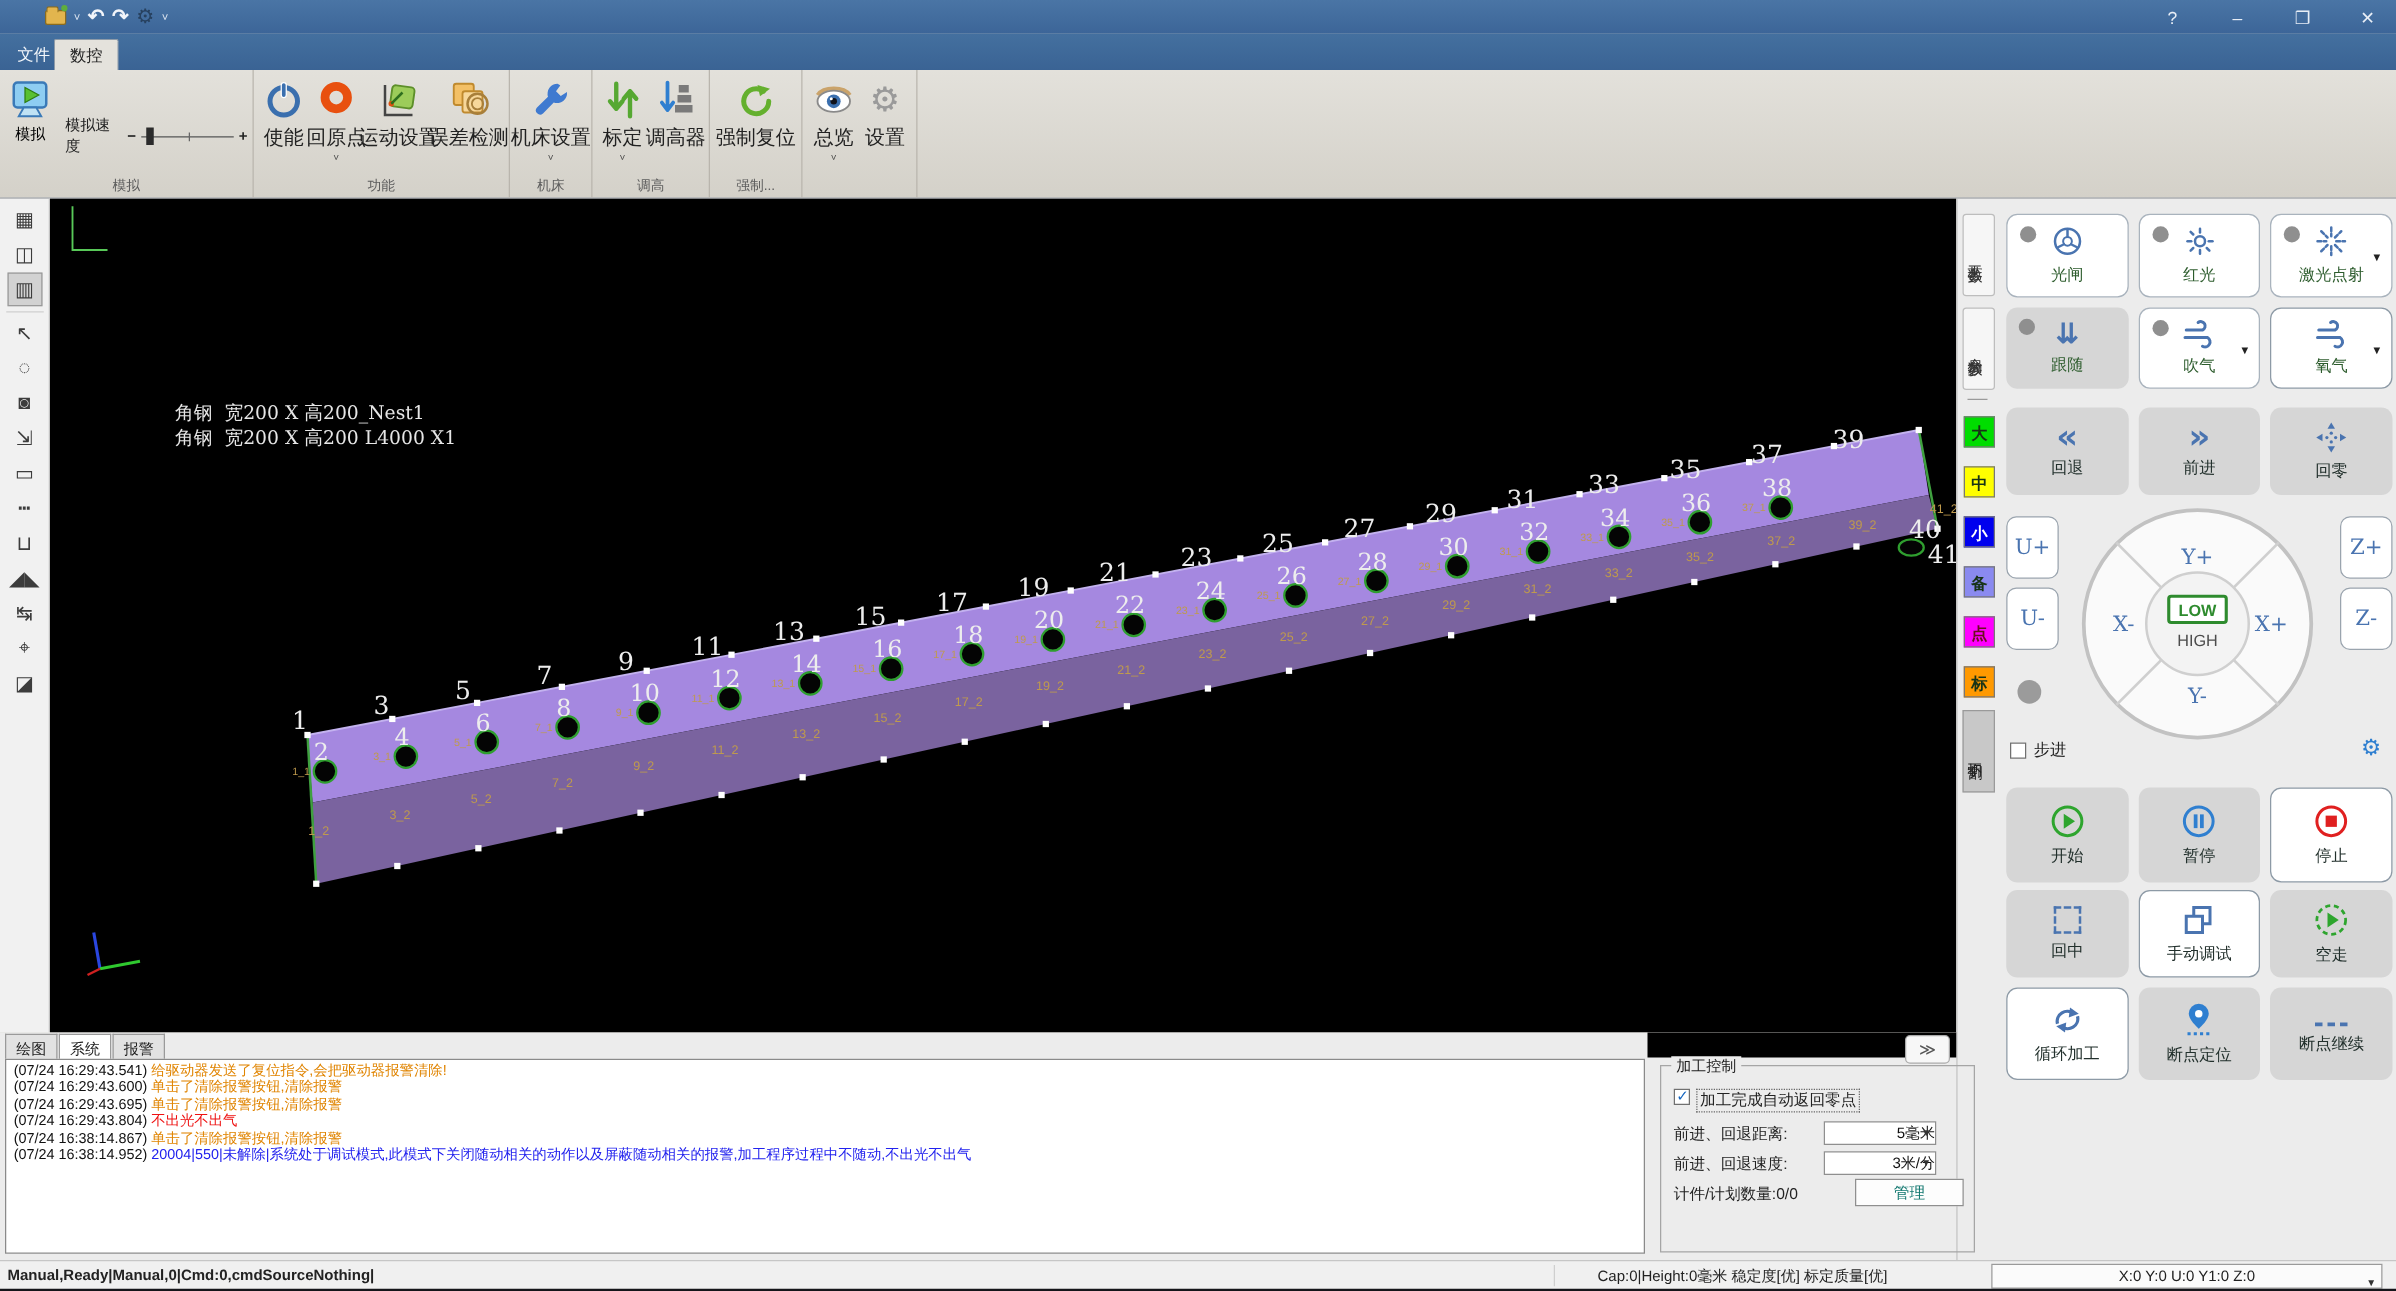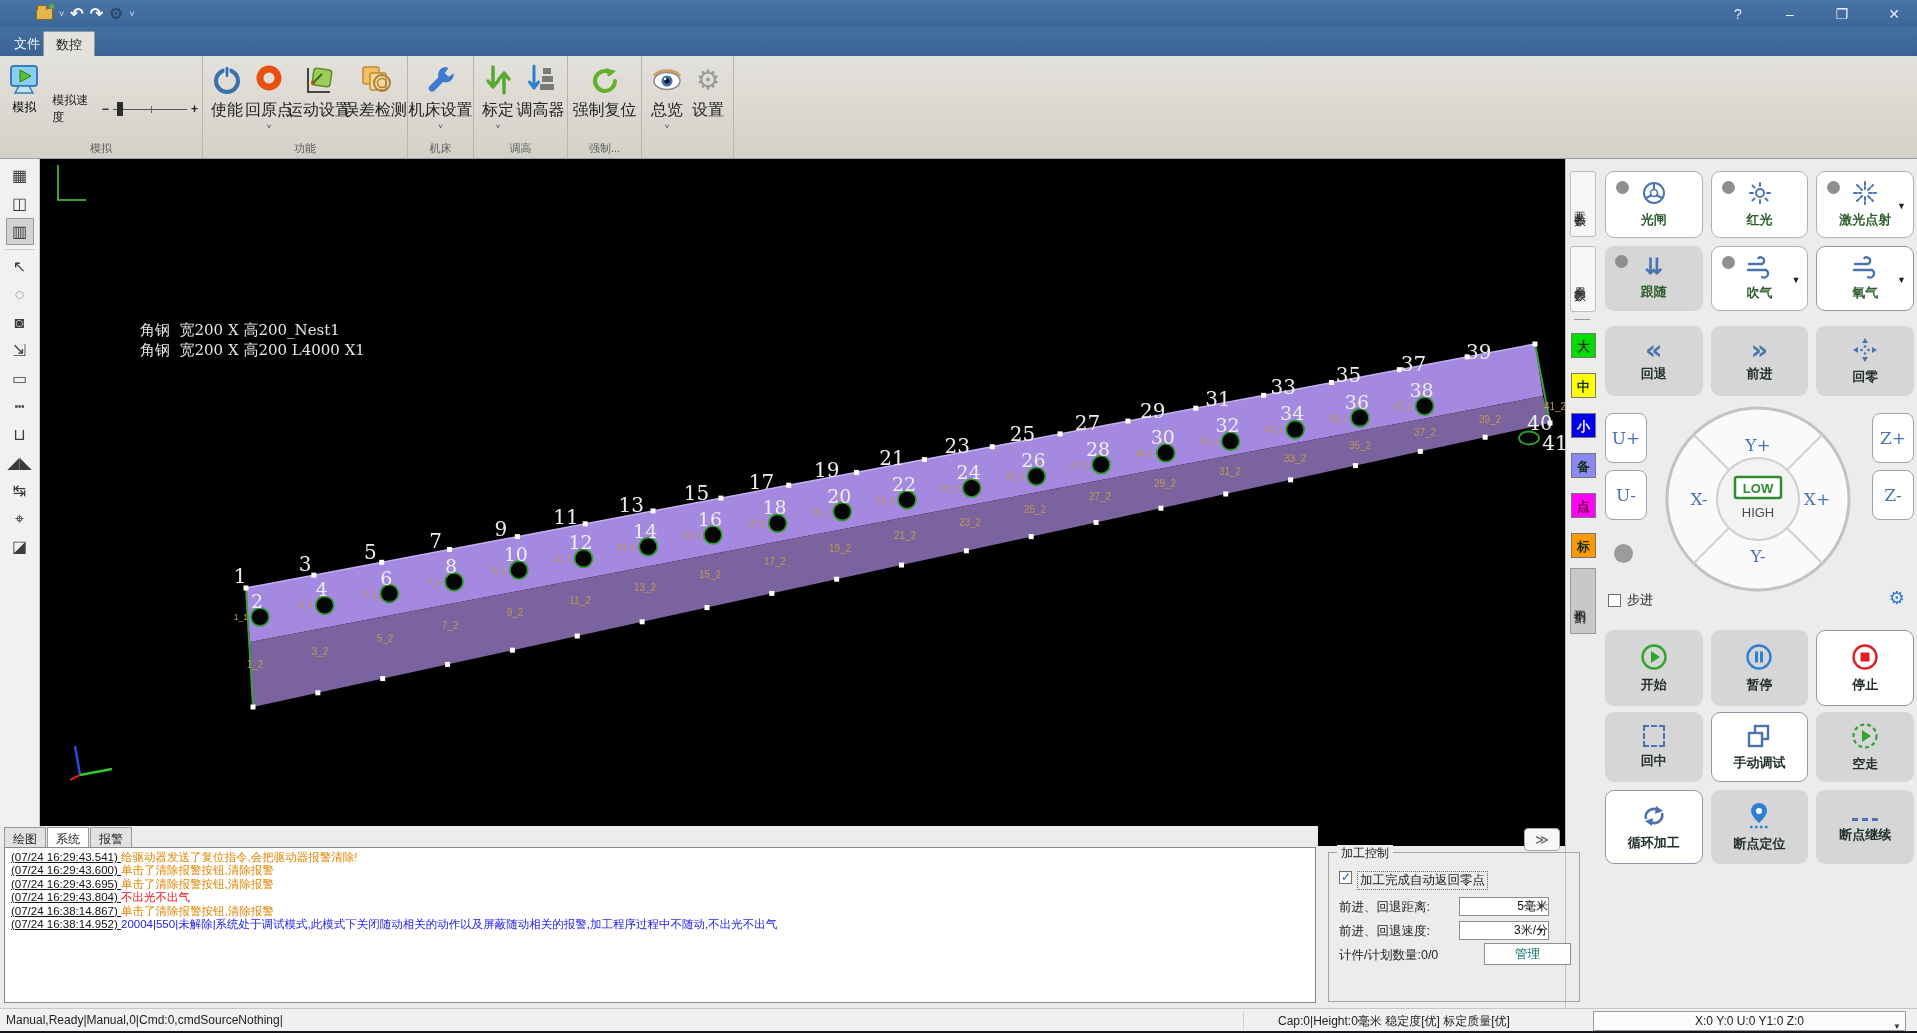--- a/index.html
+++ b/index.html
@@ -52,21 +52,21 @@
 
   
   #rightpanel { position:absolute; left:1565px; top:159px; width:352px; height:849px; background:#ececec; border-left:1px solid #bdbdbd; }
   .side-tab { position:absolute; left:4px; width:26px; height:66px; background:#f6f6f6; border:1px solid #bdbdbd; border-radius:3px; writing-mode:vertical-lr; text-align:center; font-size:12px; color:#333; letter-spacing:1px; }
   .side-sq { position:absolute; left:5px; width:25px; height:25px; text-align:center; line-height:25px; font-size:13px; font-weight:bold; border:1px solid #777; }
   #no-cut { position:absolute; left:4px; top:409px; width:26px; height:66px; background:#c8c8c8; border:1px solid #9a9a9a; writing-mode:vertical-lr; text-align:center; font-size:12px; color:#222; }
   .rp-row { position:absolute; left:39px; width:309px; display:grid; grid-template-columns:1fr 1fr 1fr; gap:8px; }
   .rp-btn { position:relative; background:#d6d6d6; border-radius:9px; display:flex; flex-direction:column; align-items:center; justify-content:center; gap:5px; }
   .rp-btn.white { background:#fff; border:1px solid #a9b3bd; }
   .rp-btn.outlined { background:#fff; border:1.5px solid #8d9aa6; }
-  .rp-lab { font-size:13px; color:#2d5c2d;font-weight:bold; }
+  .rp-lab { font-size:13px; color:#2d5c2d; }
   .rp-lab.dk { color:#22302c; }
   .ind-dot { position:absolute; left:10px; top:9px; width:13px; height:13px; border-radius:50%; background:#8f8f8f; }
   .dd-caret { position:absolute; right:7px; top:45%; font-size:9px; color:#222; }
   .guill { font-size:27px; font-weight:bold; color:#4a74b0; line-height:20px; font-family:"DejaVu Sans",sans-serif; }
   .follow-ic { font-size:22px; font-weight:bold; color:#4a74b0; line-height:22px; }
   .resume-ic { width:26px; border-top:3px dashed #4a74b0; margin-top:8px; }
   .center-ic { width:22px; height:22px; border:2px dashed #4a74b0; }
   #jogbox { position:absolute; left:39px; top:247px; width:309px; height:186px; }
   .ubtn { position:absolute; width:42px; height:50px; background:#fff; border:1px solid #9aa4ae; border-radius:8px; display:flex; align-items:center; justify-content:center; font-family:"DejaVu Serif",serif; font-size:17px; color:#4a74b0; }
   #grey-ind { position:absolute; left:9px; top:138px; width:19px; height:19px; border-radius:50%; background:#9b9b9b; }
@@ -76,40 +76,40 @@
 
   
   #bottomstrip { position:absolute; left:0; top:826px; width:1565px; height:182px; background:#ececec; }
   #logtabs { position:absolute; left:4px; top:1px; display:flex; }
   .ltab { padding:3px 8px 2px; font-size:12px; color:#222; background:#e2e2e2; border:1px solid #9a9a9a; border-bottom:none; margin-right:1px; }
   .ltab.active { background:#fff; position:relative; top:0; }
   #blackpatch { position:absolute; left:1318px; top:0; width:247px; height:20px; background:#000; }
   #log-expand { position:absolute; left:1524px; top:2px; width:36px; height:23px; background:#f7f7f7; border:1px solid #aaa; border-radius:4px; text-align:center; font-size:13px; color:#555; line-height:21px; }
   #logbox { position:absolute; left:4px; top:21px; width:1312px; height:156px; background:#fff; border:1px solid #8a8a8a; padding:3px 6px; overflow:hidden; }
   .logline { font-size:11.5px; line-height:13.4px; white-space:nowrap; }
-  .lt { color:#111;text-decoration:underline; }
+  .lt { color:#111; }
   .lm-orange { color:#e08400; }
   .lm-red { color:#ee1111; }
   .lm-blue { color:#2222ee; }
 
   
   #procbox { position:absolute; left:1328px; top:26px; width:252px; height:150px; border:1px solid #a5a5a5; }
   #procbox legend,#proc-title { position:absolute; left:8px; top:-8px; background:#ececec; padding:0 4px; font-size:12px; color:#222; }
   .pc-row { position:absolute; left:10px; font-size:12.5px; color:#222; display:flex; align-items:flex-start; }
   .pc-field { position:absolute; width:90px; height:19px; background:#fff; border:1px solid #8f8f8f; font-size:12px; display:flex; align-items:center; justify-content:flex-end; padding-right:0; color:#111; }
   .pc-caret { position:absolute; right:3px; font-size:8px; color:#333; }
   #chk-return { width:13px; height:13px; background:#fff; border:1px solid #707070; position:relative; margin-right:5px; }
   #chk-return::after { content:"✓"; position:absolute; left:1px; top:-2px; font-size:12px; color:#1565c0; }
   .dotted { border:1px dotted #666; padding:0 2px; }
   #btn-manage { position:absolute; left:155px; top:90px; width:87px; height:22px; background:#fdfdfd; border:1px solid #8f8f8f; font-size:12.5px; text-align:center; line-height:20px; color:#0f766e; }
 
   
   #statusbar { position:absolute; left:0; top:1008px; width:1917px; height:25px; background:#f0f0f0; border-top:1px solid #c6c6c6; font-size:12px; color:#222; }
   #statusbar::after { content:""; position:absolute; left:0; bottom:0; width:100%; height:2px; background:#15151a; }
-  #sb-left { position:absolute; left:6px; top:4px; }
+  #sb-left { position:absolute; left:6px; top:4px;font-weight:bold; }
   #sb-mid { position:absolute; left:1278px; top:4px; }
   .sb-sepv { position:absolute; top:3px; height:17px; border-left:1px solid #cfcfcf; }
   #sb-coords { position:absolute; left:1593px; top:2px; width:313px; height:20px; background:#fbfbfb; border:1px solid #9a9a9a; text-align:center; line-height:18px; }
   #sb-coord-caret { position:absolute; right:4px; top:6px; font-size:8px; color:#333; }
 </style>
 </head>
 <body>
 
 <div id="titlebar">
   <div class="qa-icons">

